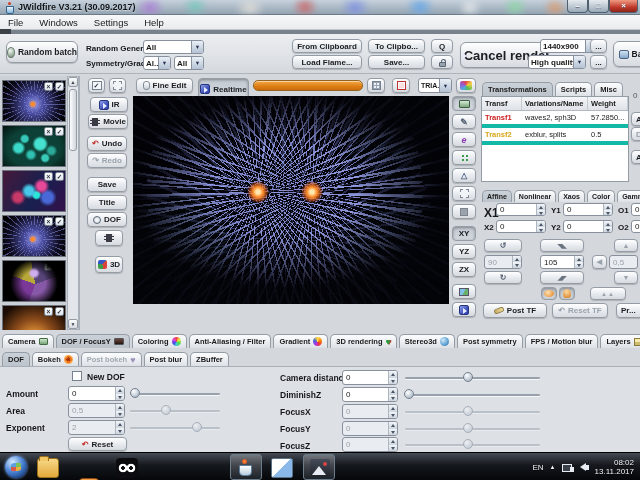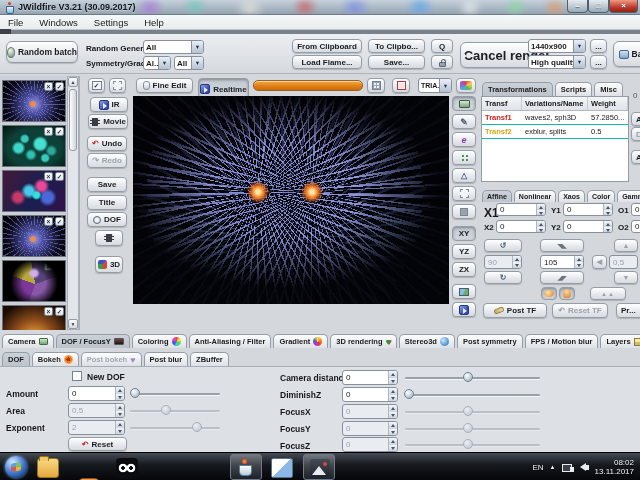--- a/index.html
+++ b/index.html
@@ -179,21 +179,21 @@
     radial-gradient(circle at 93% 90%,rgba(18,58,36,.3),transparent 30%),
     radial-gradient(circle at 90% 10%,rgba(18,55,42,.25),transparent 25%)}
 
   #progress{position:absolute;left:253px;top:80px;width:110px;height:11px;border:1px solid #96641e;border-radius:5px;
     background:linear-gradient(#f2a948,#dd7d14 60%,#c96c0c);box-shadow:inset 0 1px 0 rgba(255,255,255,.5)}
 
   
   #tf-table{position:absolute;left:481px;top:96px;width:148px;height:86px;background:#fff;border:1px solid #949ca6;font-size:7.5px;overflow:hidden}
   .tf-head{display:flex;background:linear-gradient(#f4f6f8,#dfe3e8);border-bottom:1px solid #b3b9c0;font-weight:bold}
   .tf-head div{padding:2px 3px;border-right:1px solid #c6cbd2;white-space:nowrap;overflow:hidden}
-  .tf-row{display:flex;border-bottom:1px solid #14b8a6}
+  .tf-row{display:flex;border-bottom:4px solid #14b8a6}
   .tf-row div{padding:2px 3px;white-space:nowrap;overflow:hidden}
   .c1{width:40px;flex:0 0 auto}.c2{width:66px;flex:0 0 auto}.c3{flex:1}
   .tname1{color:#cc2222;font-weight:bold}.tname2{color:#d8a61a;font-weight:bold}
 
   
   #taskbar{position:absolute;left:0;top:452px;width:640px;height:28px;
     background:linear-gradient(#454b54,#15181d 45%,#05070a);border-top:1px solid #000}
   .orb{position:absolute;left:5px;top:3px;width:22px;height:22px;border-radius:50%;
     background:radial-gradient(circle at 35% 28%,#d6ecff,#4f86d8 45%,#123a7c 85%);box-shadow:0 0 3px #7fb0ff}
   .orb::after{content:"";position:absolute;left:6px;top:7px;width:10px;height:8px;
@@ -288,21 +288,21 @@
   <div class="btn sm" style="left:431px;top:39px;width:22px;height:14px">
       <span>Q</span>
     </div>
   <div class="btn sm" style="left:431px;top:55px;width:22px;height:14px">
       <span class="ico-lock"></span>
     </div>
   <div class="btn" style="left:460px;top:42px;width:89px;height:26px;font-size:13px">
     <span class="ico-blue"></span>
     <span>Cancel render</span>
   </div>
-  <div class="dd" style="left:528px;top:39px;width:58px;height:14px">
+  <div class="dd" style="left:540px;top:39px;width:58px;height:14px">
     <div class="val">1440x900</div>
     <div class="arr">▼</div>
   </div>
   <div class="btn sm" style="left:590px;top:39px;width:17px;height:14px">
       <span>...</span>
     </div>
   <div class="dd" style="left:528px;top:55px;width:58px;height:14px">
     <div class="val">High quality</div>
     <div class="arr">▼</div>
   </div>

